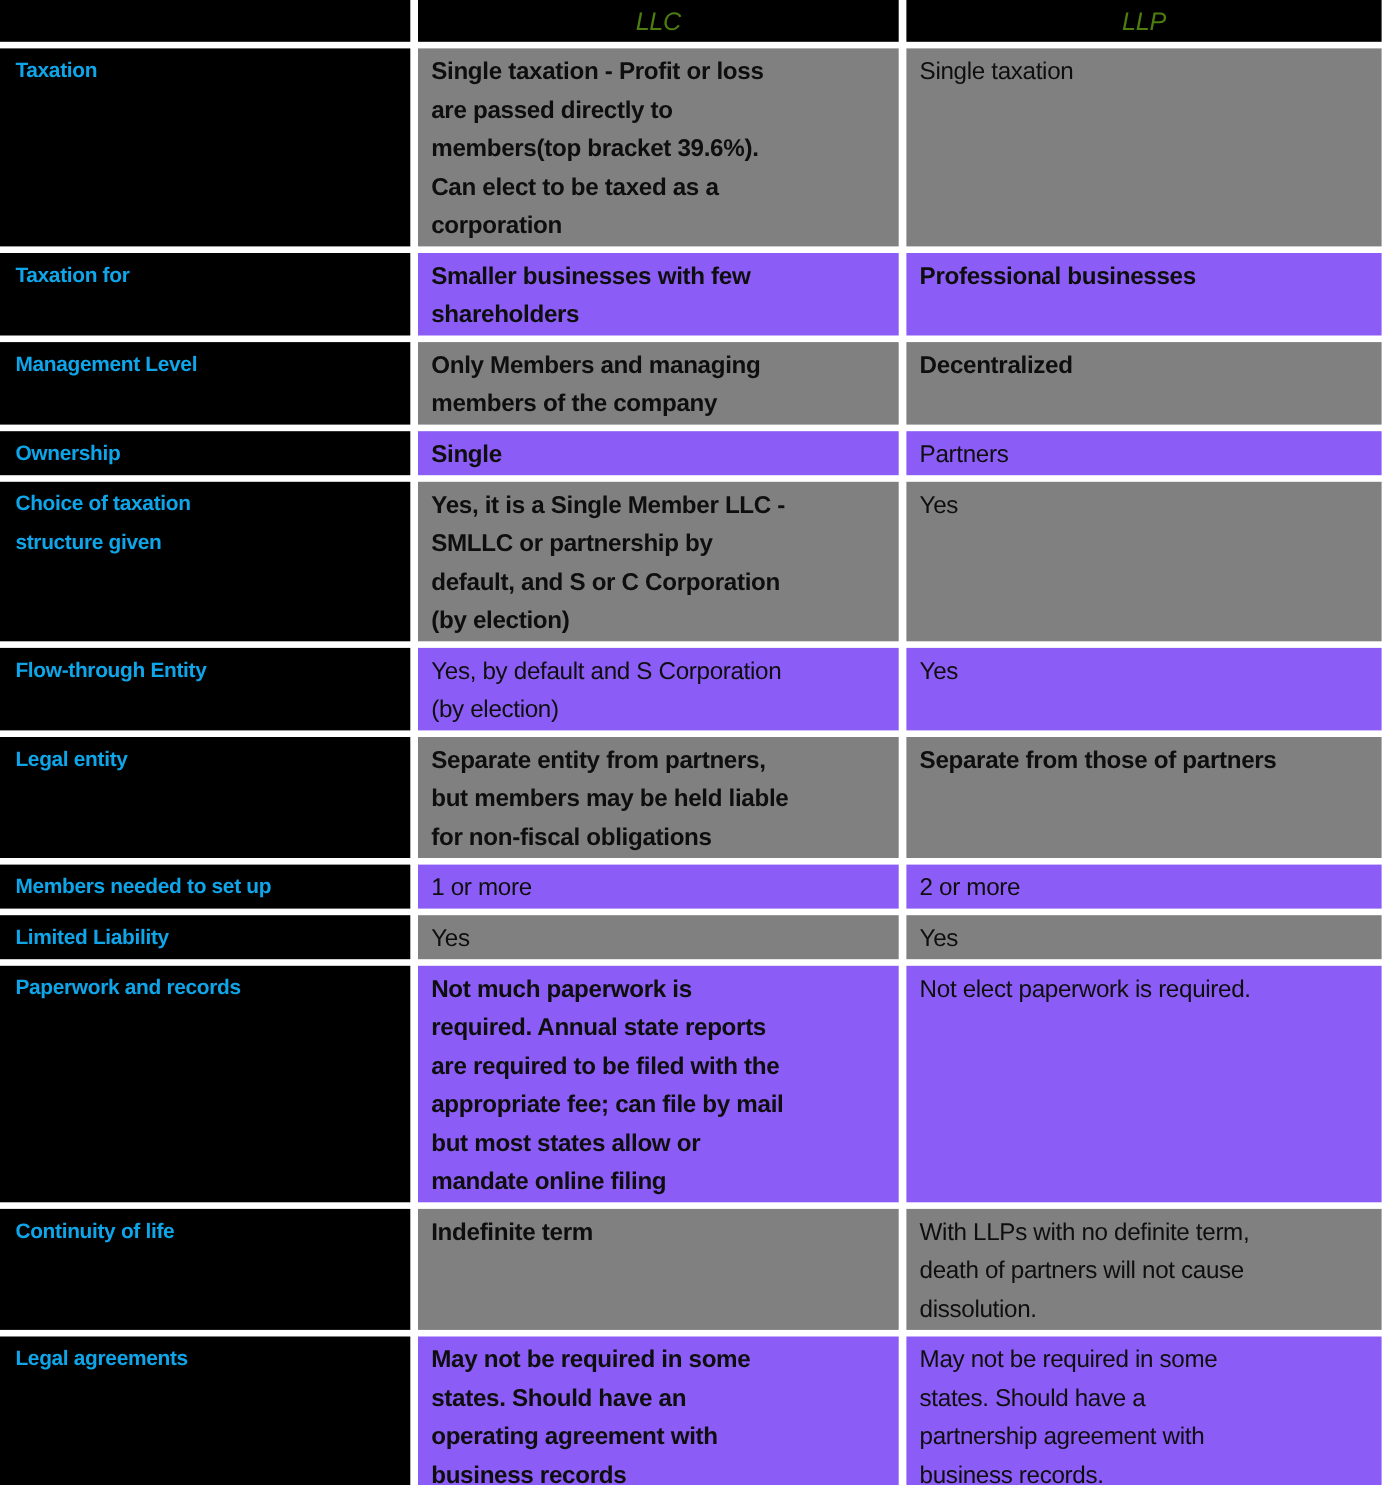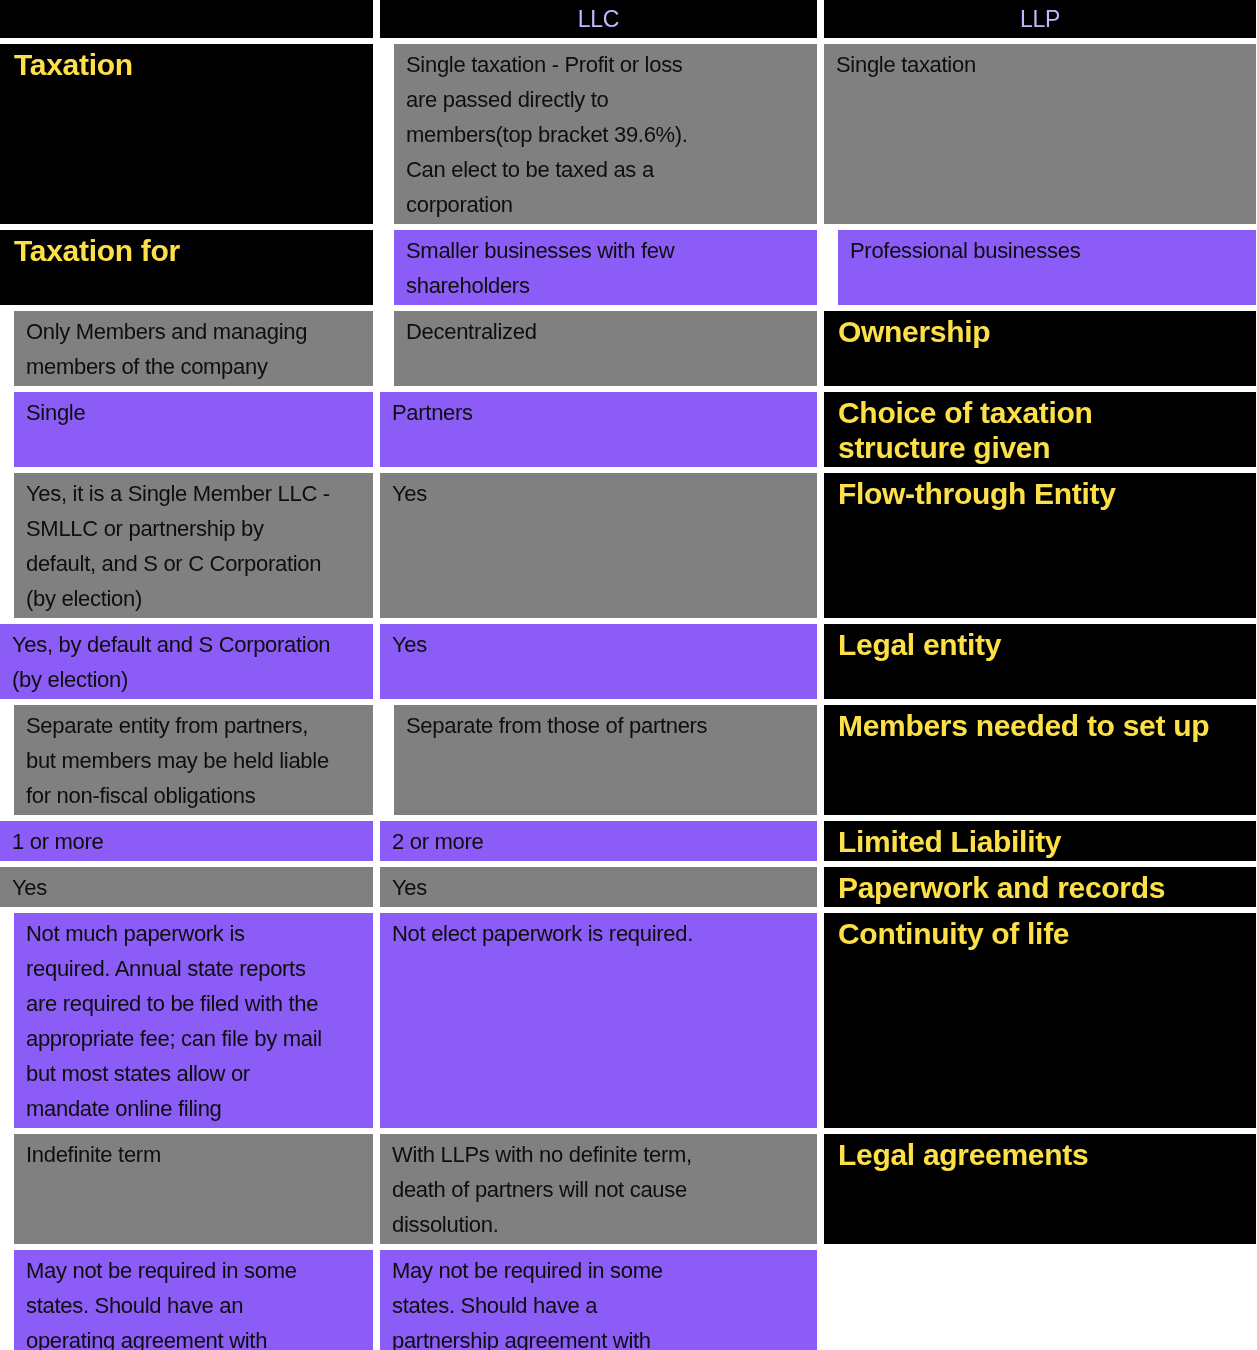--- a/index.html
+++ b/index.html
@@ -22,47 +22,48 @@
     column-gap: 7px;
     row-gap: 6px;
     width: 1256px;
   }
   .cell {
     box-sizing: border-box;
     letter-spacing: -0.3px;
   }
   .hdr {
     background: #000000;
-    color: #c4b5fd;
+    color: #4d7c0f;
     height: 38px;
     display: flex;
     align-items: center;
     justify-content: center;
     font-size: 23px;
     font-weight: 400;
+    font-style: italic;
   }
   .label-cell {
     background: #000000;
-    color: #fde047;
+    color: #0ea5e9;
     font-weight: 700;
-    font-size: 30px;
+    font-size: 19px;
     line-height: 35px;
     padding: 3px 12px 2px 14px;
     white-space: pre-line;
   }
   .data-cell {
     color: #0e0e0e;
     font-size: 22px;
     line-height: 35px;
     padding: 3px 12px 2px 12px;
     white-space: pre-line;
   }
   .data-cell.dark  { background: #808080; }
   .data-cell.light { background: #8b5cf6; }
-  .data-cell.bold   { font-weight: 400; margin-left: 14px; }
+  .data-cell.bold   { font-weight: 700; }
   .data-cell.normal { font-weight: 400; }
 </style>
 </head>
 <body>
 
 <div class="page">
   <div class="grid">
     <div class="cell hdr"></div>
     <div class="cell hdr">LLC</div>
     <div class="cell hdr">LLP</div>
@@ -73,20 +74,21 @@
 members(top bracket 39.6%).
 Can elect to be taxed as a
 corporation</div>
   <div class="cell data-cell dark normal">Single taxation</div>
 
   <div class="cell label-cell">Taxation for</div>
   <div class="cell data-cell light bold">Smaller businesses with few
 shareholders</div>
   <div class="cell data-cell light bold">Professional businesses</div>
 
+  <div class="cell label-cell">Management Level</div>
   <div class="cell data-cell dark bold">Only Members and managing
 members of the company</div>
   <div class="cell data-cell dark bold">Decentralized</div>
 
   <div class="cell label-cell">Ownership</div>
   <div class="cell data-cell light bold">Single</div>
   <div class="cell data-cell light normal">Partners</div>
 
   <div class="cell label-cell">Choice of taxation
 structure given</div>

